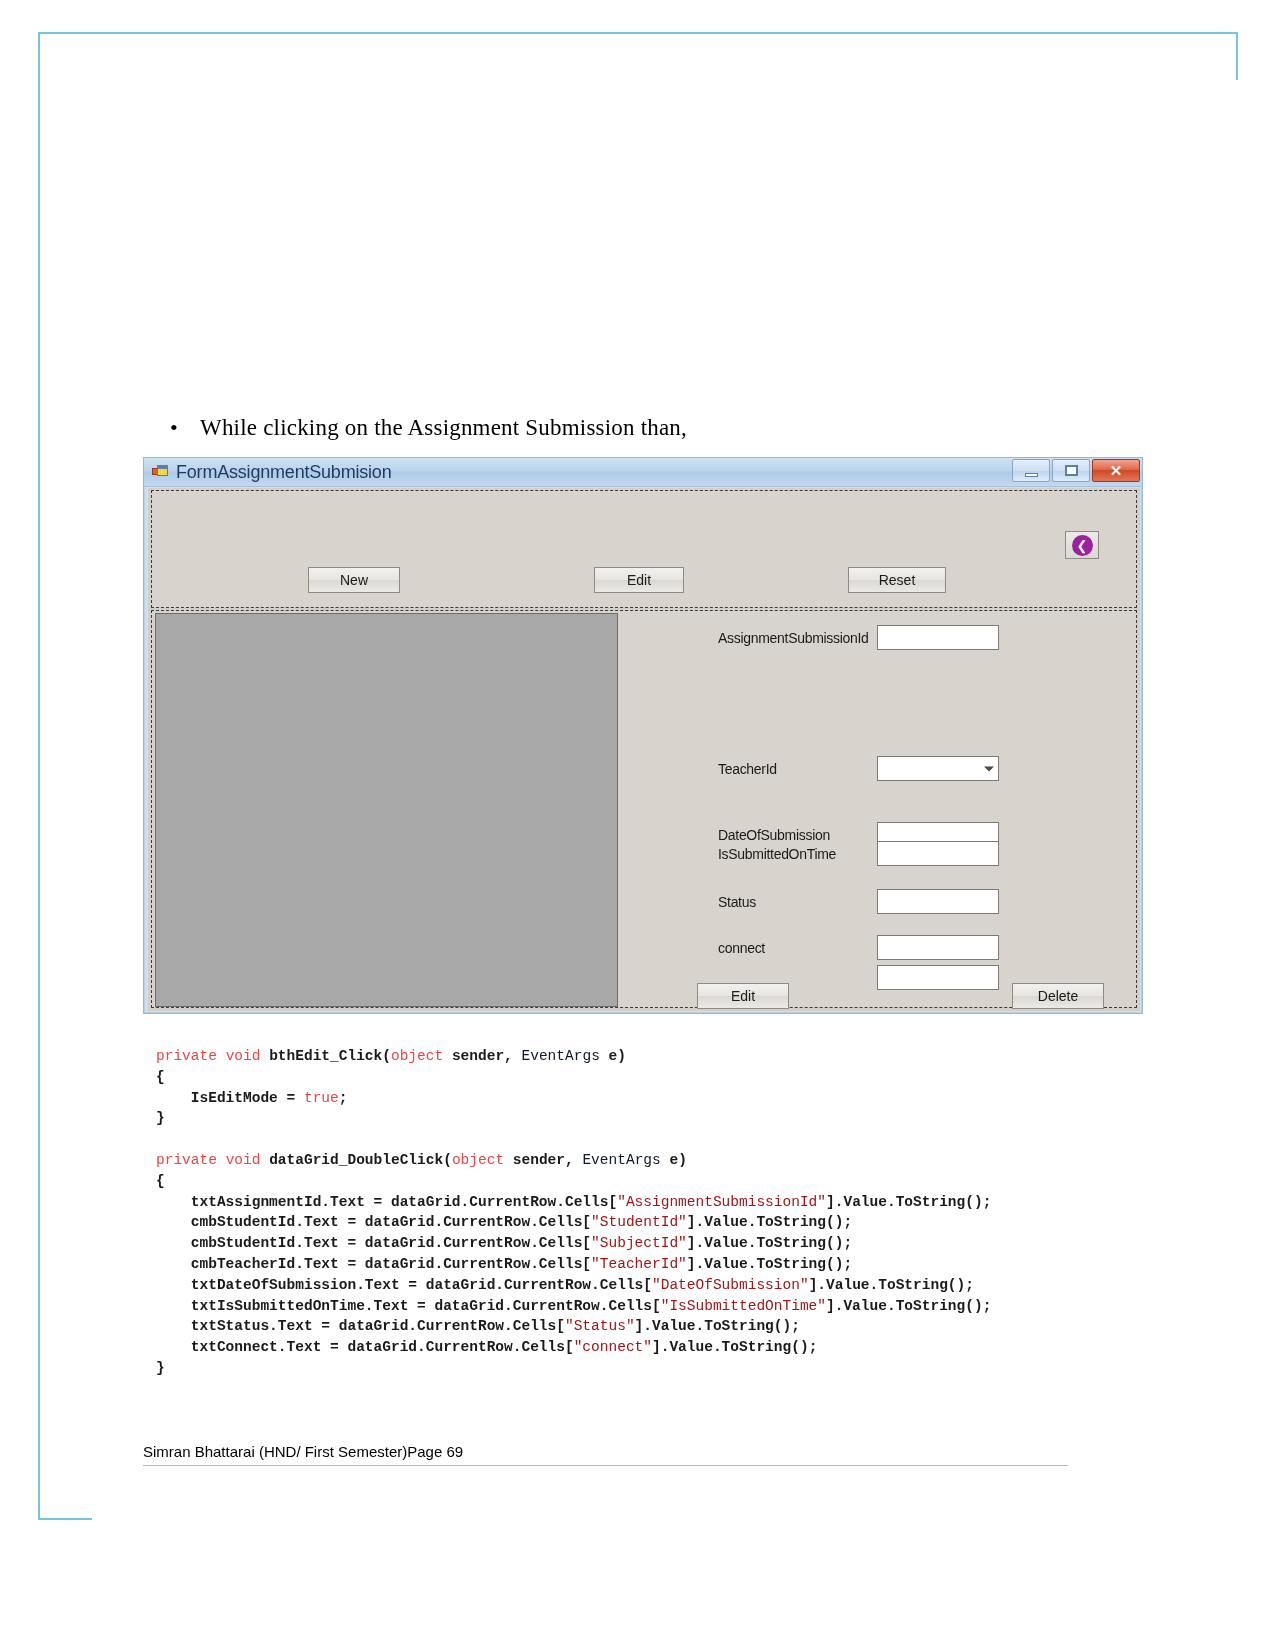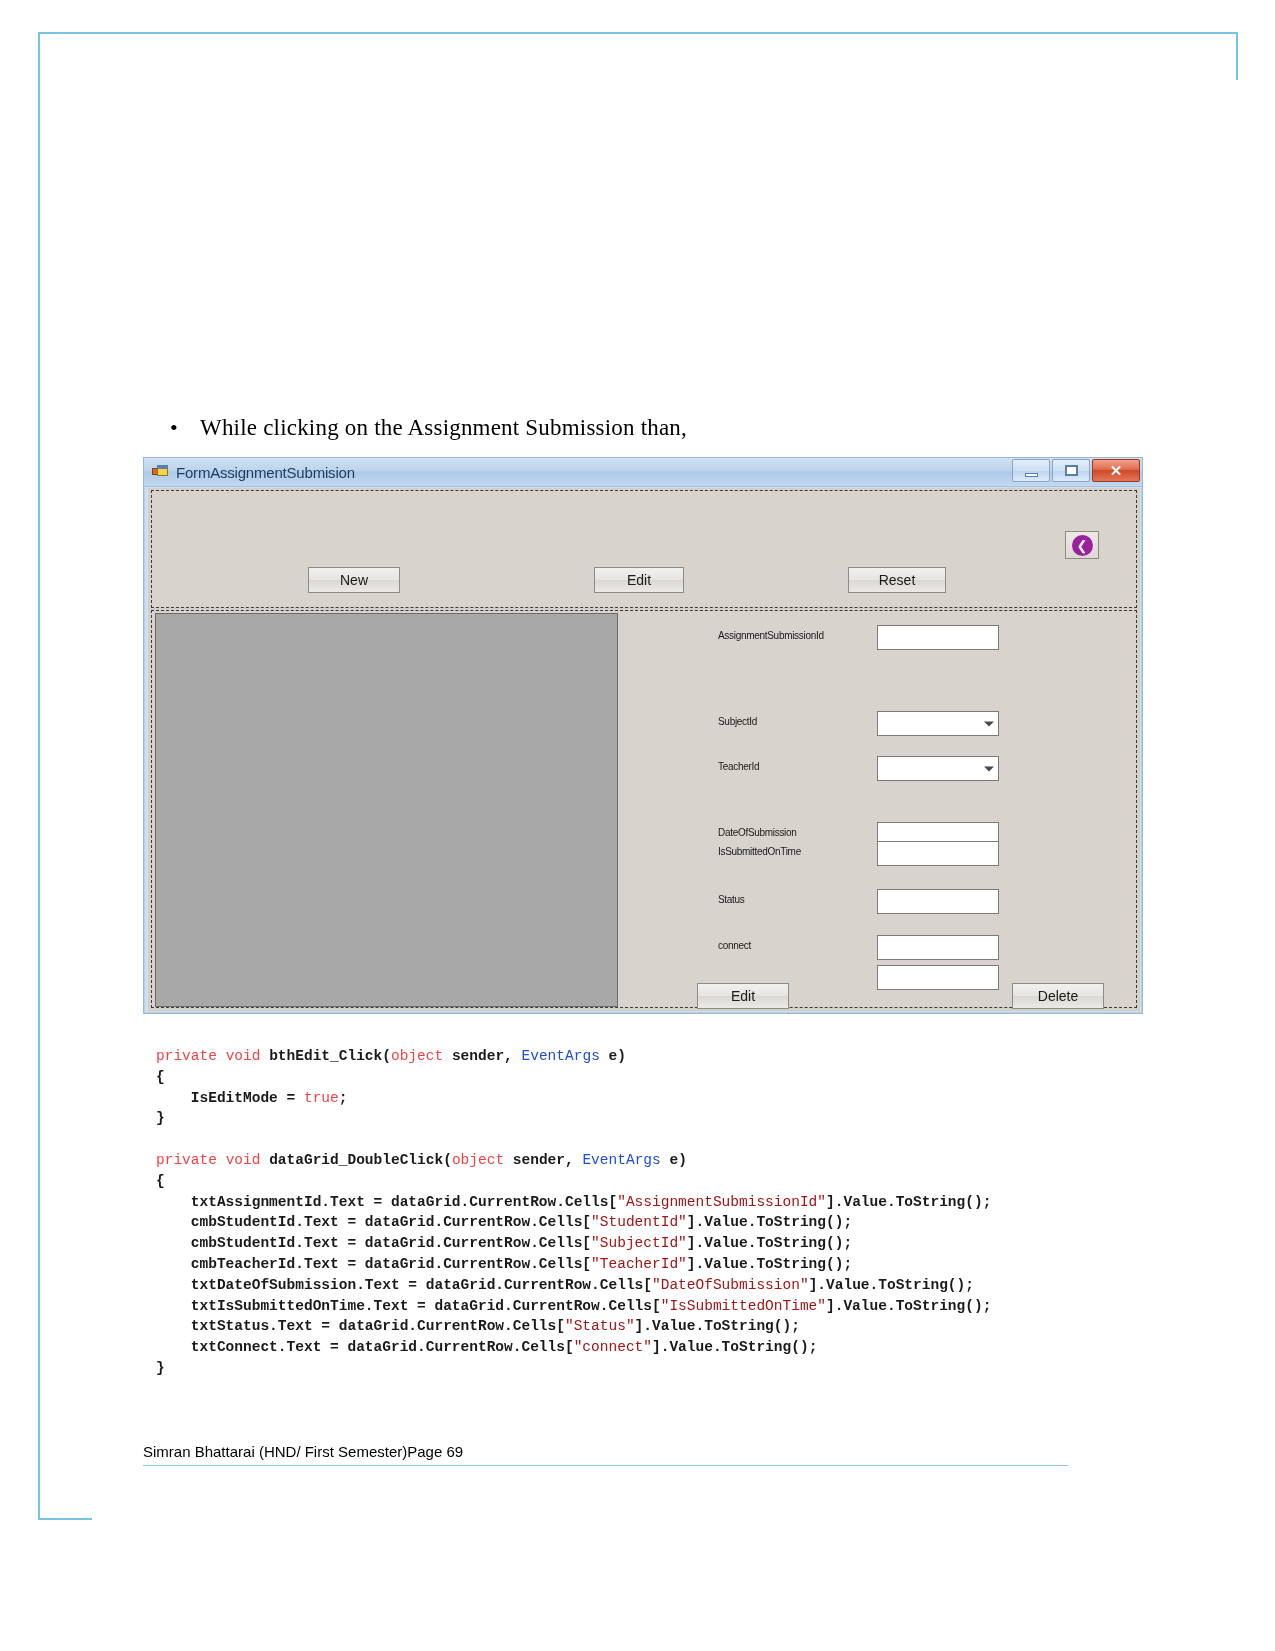--- a/index.html
+++ b/index.html
@@ -76,21 +76,21 @@
   }
   .form-icon .sq2 {
     position:absolute; left:5px; top:0px; width:11px; height:11px;
     background:#f3d44a; border:1px solid #8e7a16;
   }
   .form-icon .sq3 {
     position:absolute; left:5px; top:0px; width:11px; height:4px;
     background:#5b7fa6;
   }
   .title-text {
-    font-size: 15px; color: #1f3a5f;
+    font-size: 18px; color: #1f3a5f;
     font-family: "Liberation Sans", sans-serif;
     letter-spacing: -0.2px;
   }
   .win-btns {
     position: absolute; right: 2px; top: 1px;
     display: flex; gap: 2px;
   }
   .win-btn {
     width: 38px; height: 23px;
     border: 1px solid #8ba6c4;
@@ -161,21 +161,21 @@
   }
 
   .fields {
     position: absolute; left: 470px; top: 0px;
     width: 516px; height: 396px;
   }
   .field-row { position: absolute; left: 0; width: 100%; height: 28px; }
   .field-label {
     position:absolute; left: 96px; top: 5px;
     font-family:"Liberation Sans", sans-serif;
-    font-size: 10px; color:#1a1a1a;
+    font-size: 14px; color:#1a1a1a;
     letter-spacing: -0.3px;
     white-space: nowrap;
   }
   .field-input {
     position:absolute; left: 255px; top: 0px;
     width: 122px; height: 25px;
     background:#fff; border:1px solid #7d7a75;
   }
   .field-combo {
     position:absolute; left: 255px; top: 0px;
@@ -198,21 +198,21 @@
     position: absolute;
     left: 156px; top: 1046px;
     width: 920px;
     font-family: "Liberation Mono", monospace;
     font-size: 14.5px;
     line-height: 20.8px;
     color: #1a1a1a;
     white-space: pre;
   }
   .code .kw  { color: #ef4444; }
-  .code .ty  { color: #1d4ed8; }
+  .code .ty  { color: #0f172a; }
   .code .str { color: #a31515; }
   .code .id  { color: #1a1a1a; font-weight: bold; }
 
   
   .footer {
     position: absolute;
     left: 143px; top: 1443px;
     width: 925px;
   }
   .footer-text {
@@ -272,26 +272,20 @@
     </div>
 
     <div class="panel-main">
       <div class="datagrid"></div>
 
       <div class="fields">
         <div class="field-row" style="top:14px;">
           <span class="field-label">AssignmentSubmissionId</span>
           <span class="field-input"></span>
         </div>
-        <div class="field-row" style="top:100px;">
-          <span class="field-label">SubjectId</span>
-          <span class="field-combo">
-              <span class="combo-arrow"></span>
-            </span>
-        </div>
         <div class="field-row" style="top:145px;">
           <span class="field-label">TeacherId</span>
           <span class="field-combo">
               <span class="combo-arrow"></span>
             </span>
         </div>
         <div class="field-row" style="top:188px;margin-top:23px;">
           <span class="field-label">DateOfSubmission</span>
           <span class="field-input"></span>
         </div>

